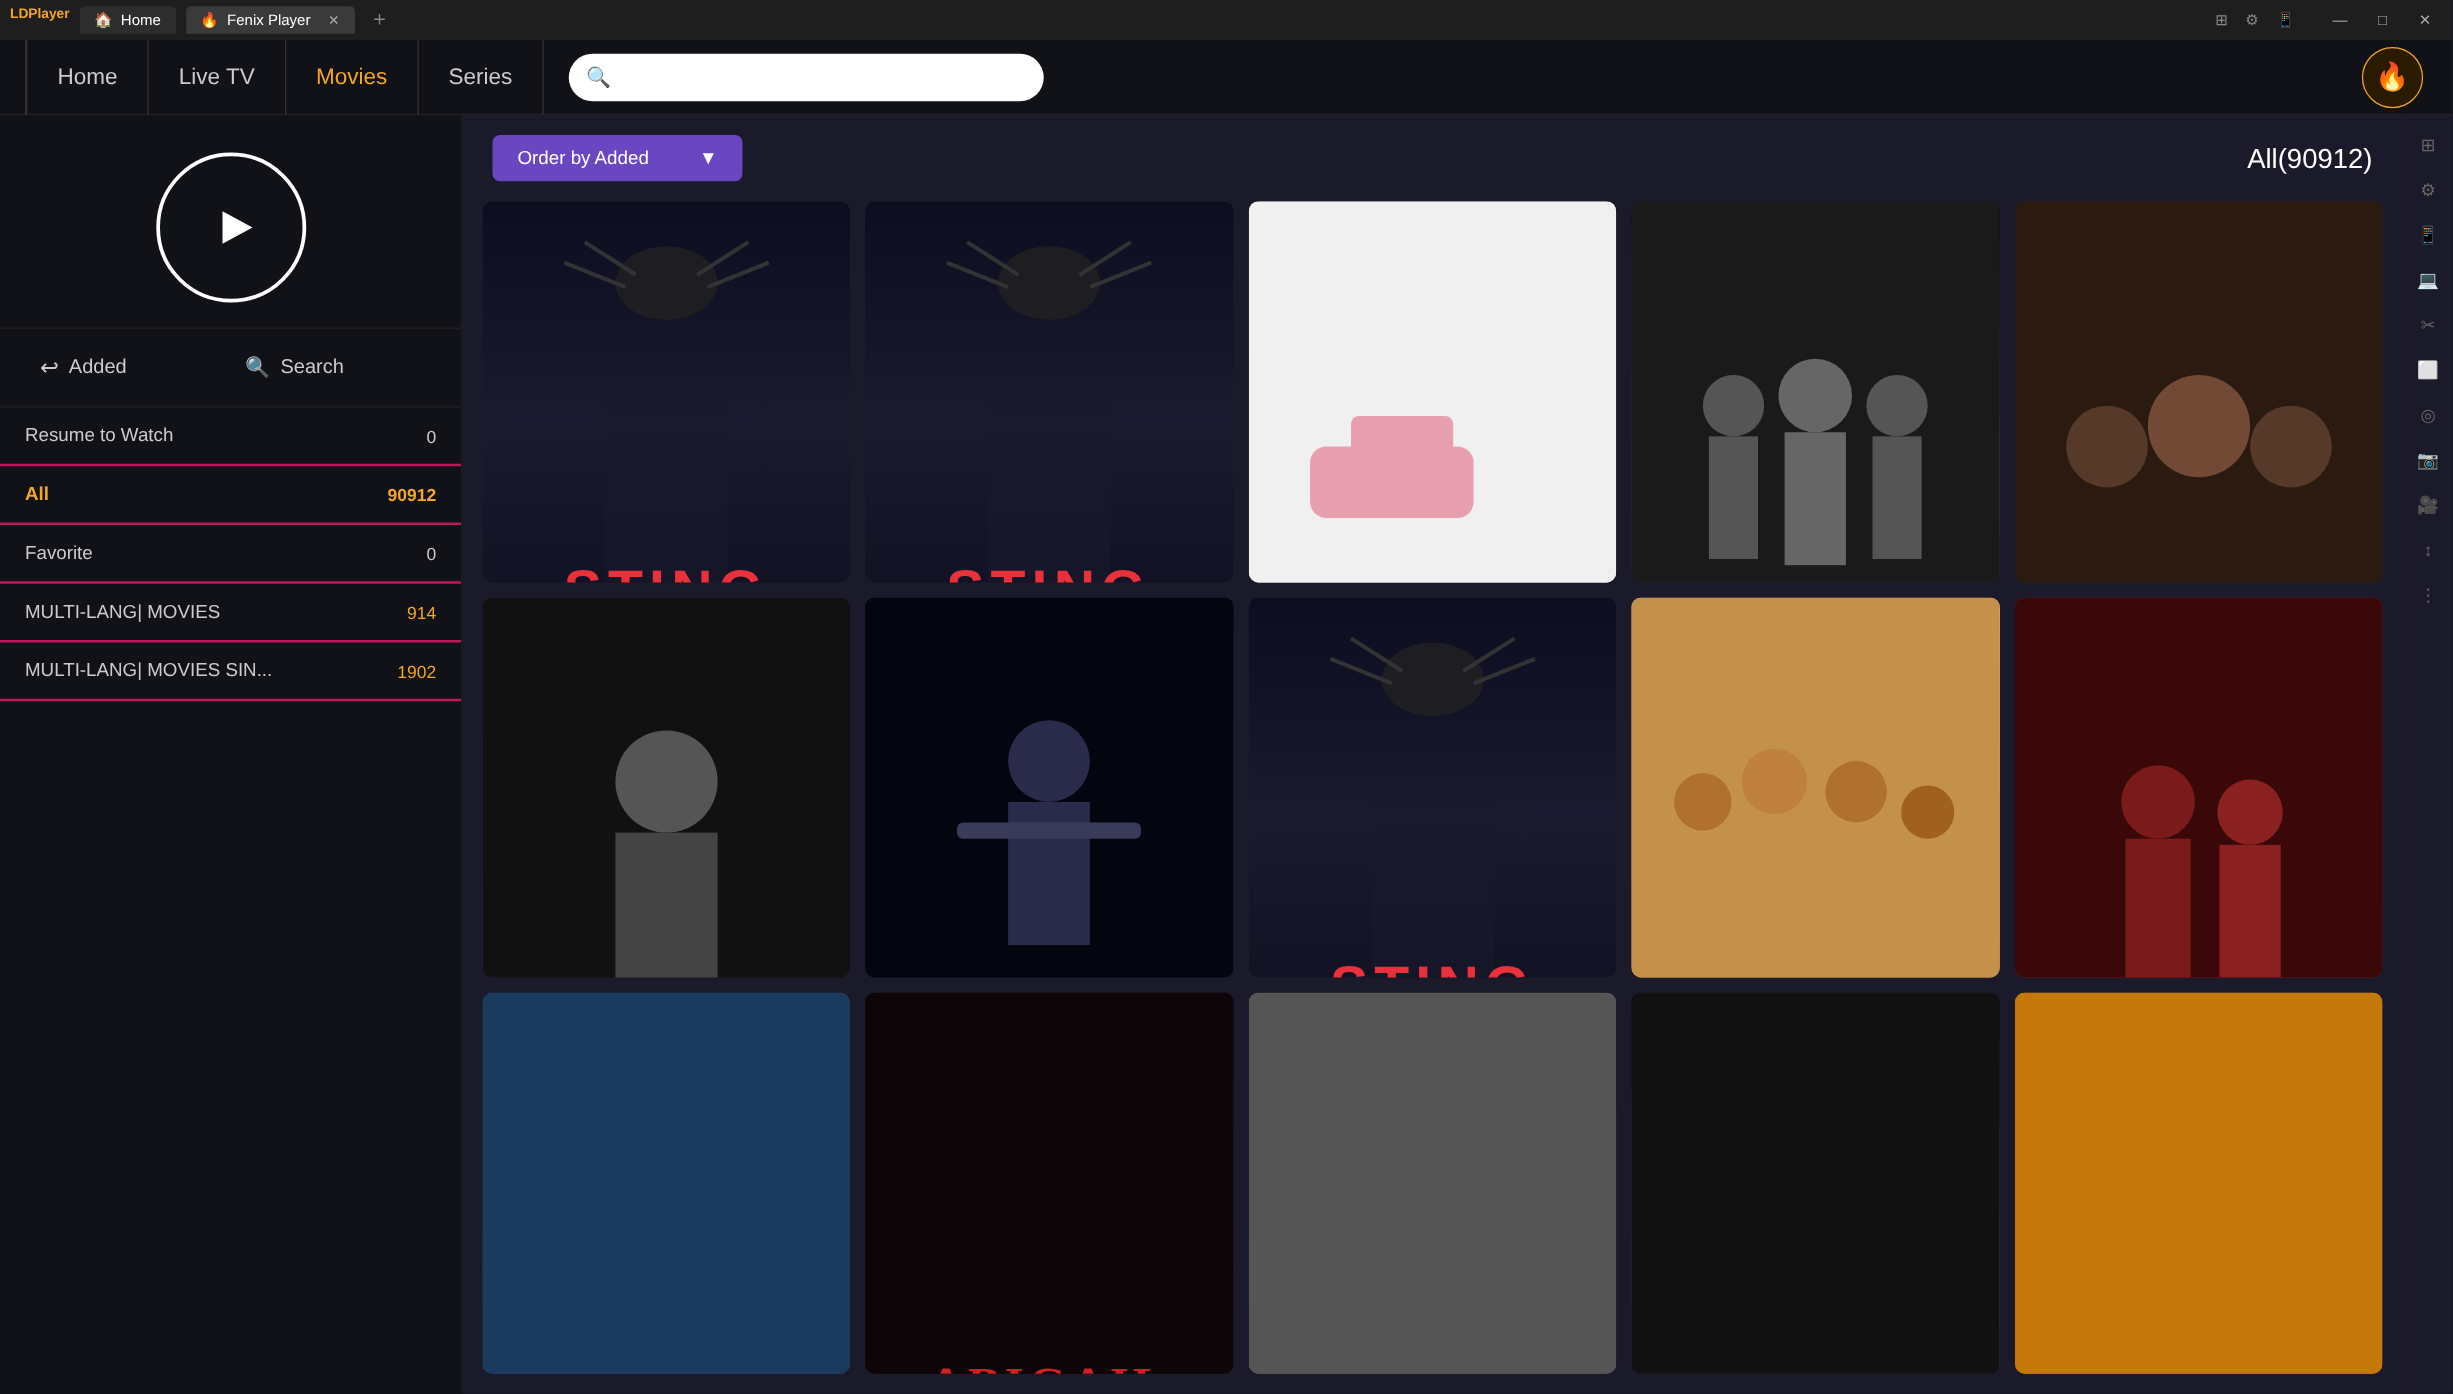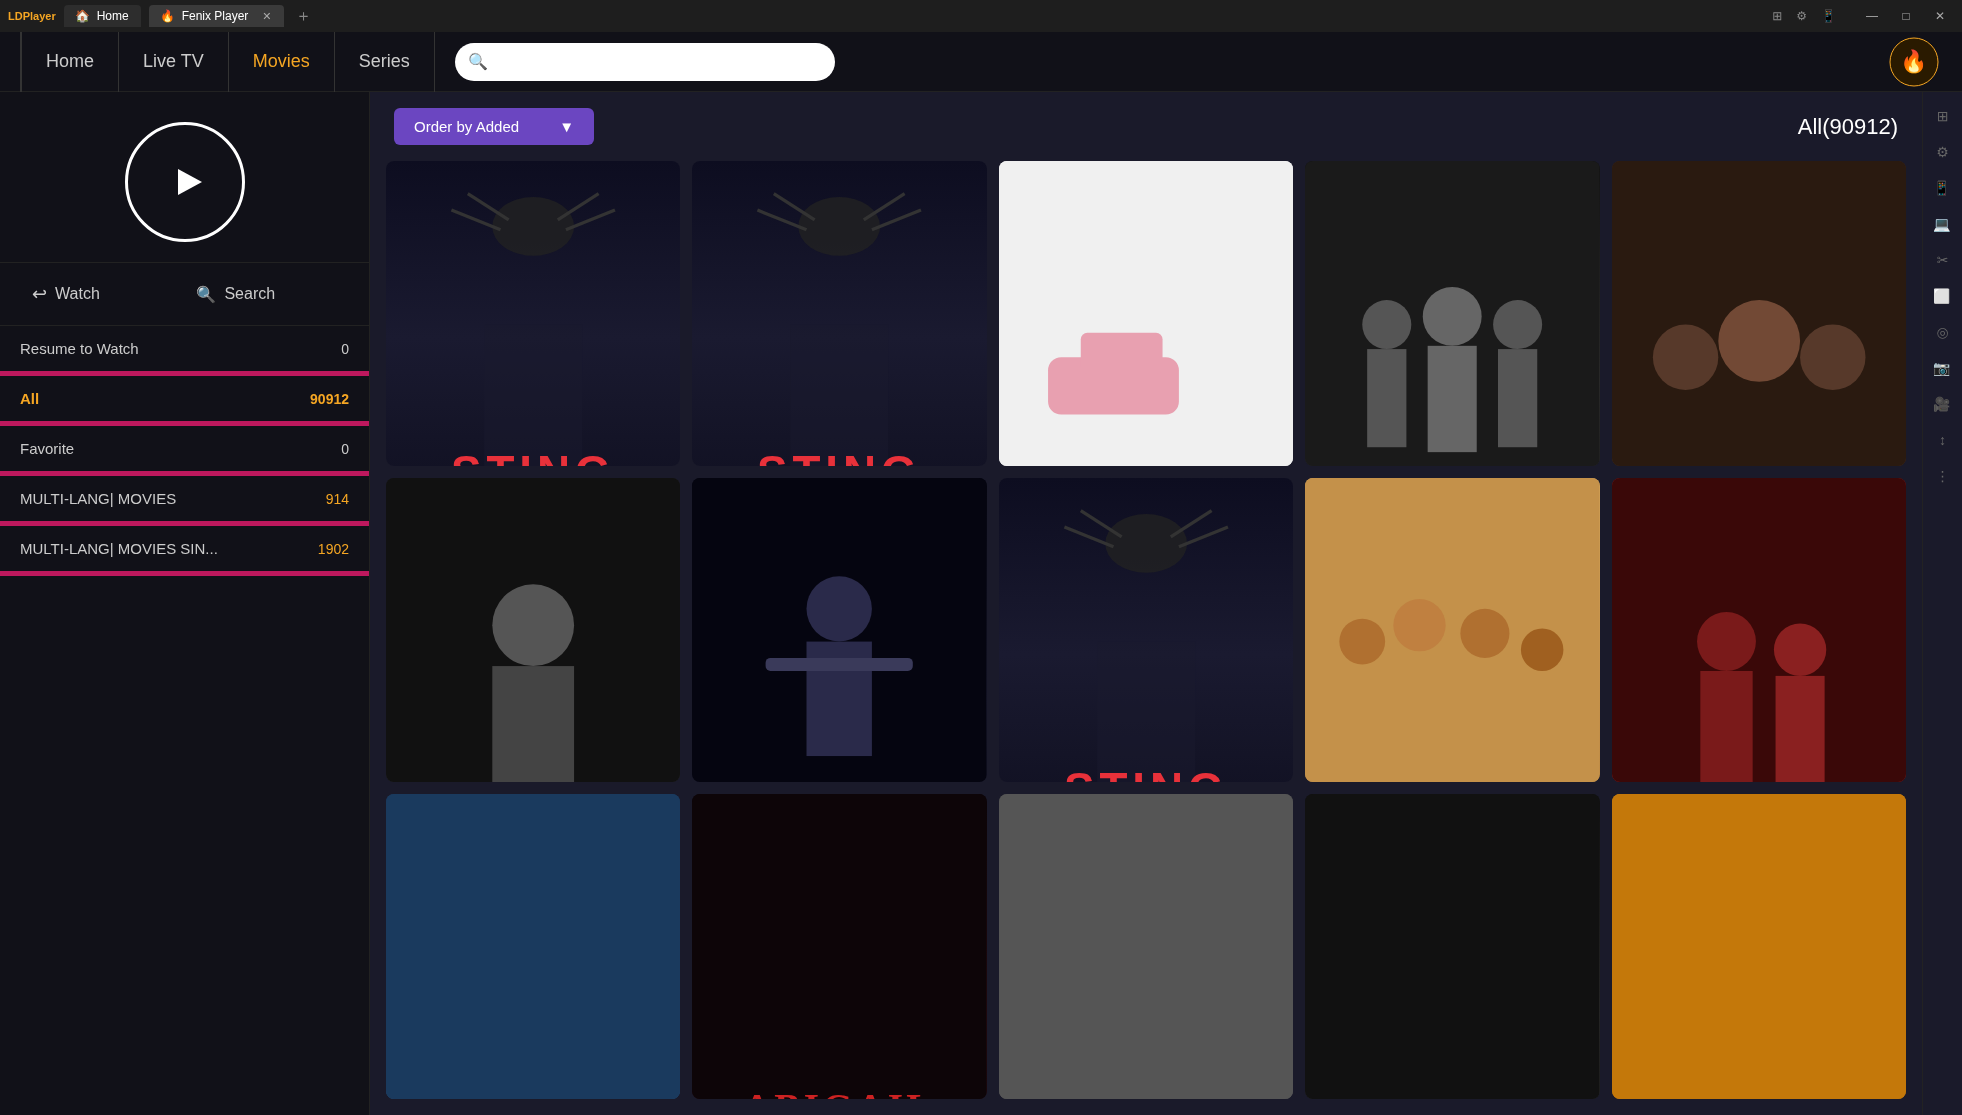--- a/index.html
+++ b/index.html
@@ -16,21 +16,21 @@
     .title-bar {
       height: 32px;
       background: #1e1e1e;
       display: flex;
       align-items: center;
       padding: 0 8px;
       gap: 12px;
     }
     .title-bar-left {
       display: flex;
-      align-items: center;
+      align-items: flex-start;
       gap: 8px;
       font-size: 12px;
       color: #ccc;
     }
     .title-bar-tab {
       display: flex;
       align-items: center;
       gap: 6px;
       background: #2d2d2d;
       padding: 4px 12px;
@@ -170,21 +170,21 @@
       cursor: pointer;
       padding: 10px 12px;
     }
     .sidebar-menu {
       flex: 1;
     }
     .sidebar-menu-item {
       display: flex;
       align-items: center;
       padding: 14px 20px;
-      border-bottom: 5px solid #be185d;
+      border-bottom: 2px solid #be185d;
       cursor: pointer;
       font-size: 15px;
       color: #ccc;
     }
     .sidebar-menu-item.active { color: #f5a623; font-weight: bold; }
     .sidebar-menu-item .label { flex: 1; }
     .sidebar-menu-item .count { color: #f5a623; font-size: 14px; }
     .sidebar-menu-item .count.white { color: #ccc; }
 
     
@@ -336,21 +336,21 @@
         <div class="play-circle">
           <svg width="50" height="50" viewBox="0 0 50 50">
             <polygon points="18,12 42,25 18,38" fill="white"></polygon>
           </svg>
         </div>
       </div>
 
       <div class="sidebar-actions">
         <div class="sidebar-action-btn">
           <span style="font-size:18px;">↩</span>
-          <span>Watch</span>
+          <span>Added</span>
         </div>
         <div class="sidebar-action-btn">
           <span style="font-size:16px;">🔍</span>
           <span>Search</span>
         </div>
       </div>
 
       <div class="sidebar-menu" id="sidebar-menu">
       <div class="sidebar-menu-item">
             <span class="label">Resume to Watch</span>

